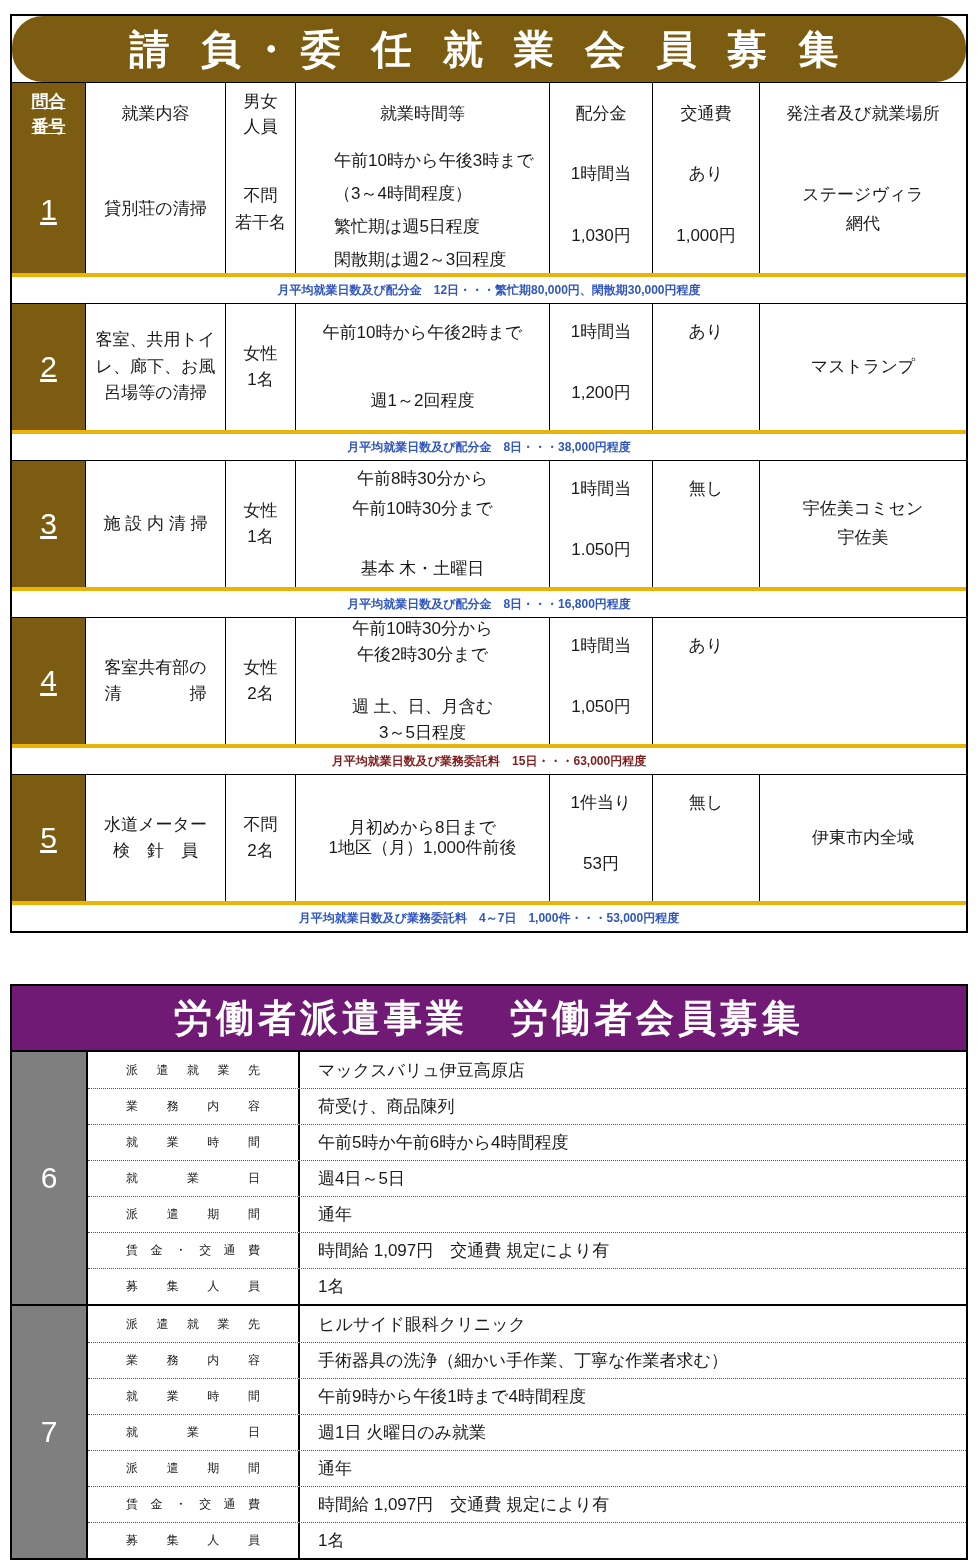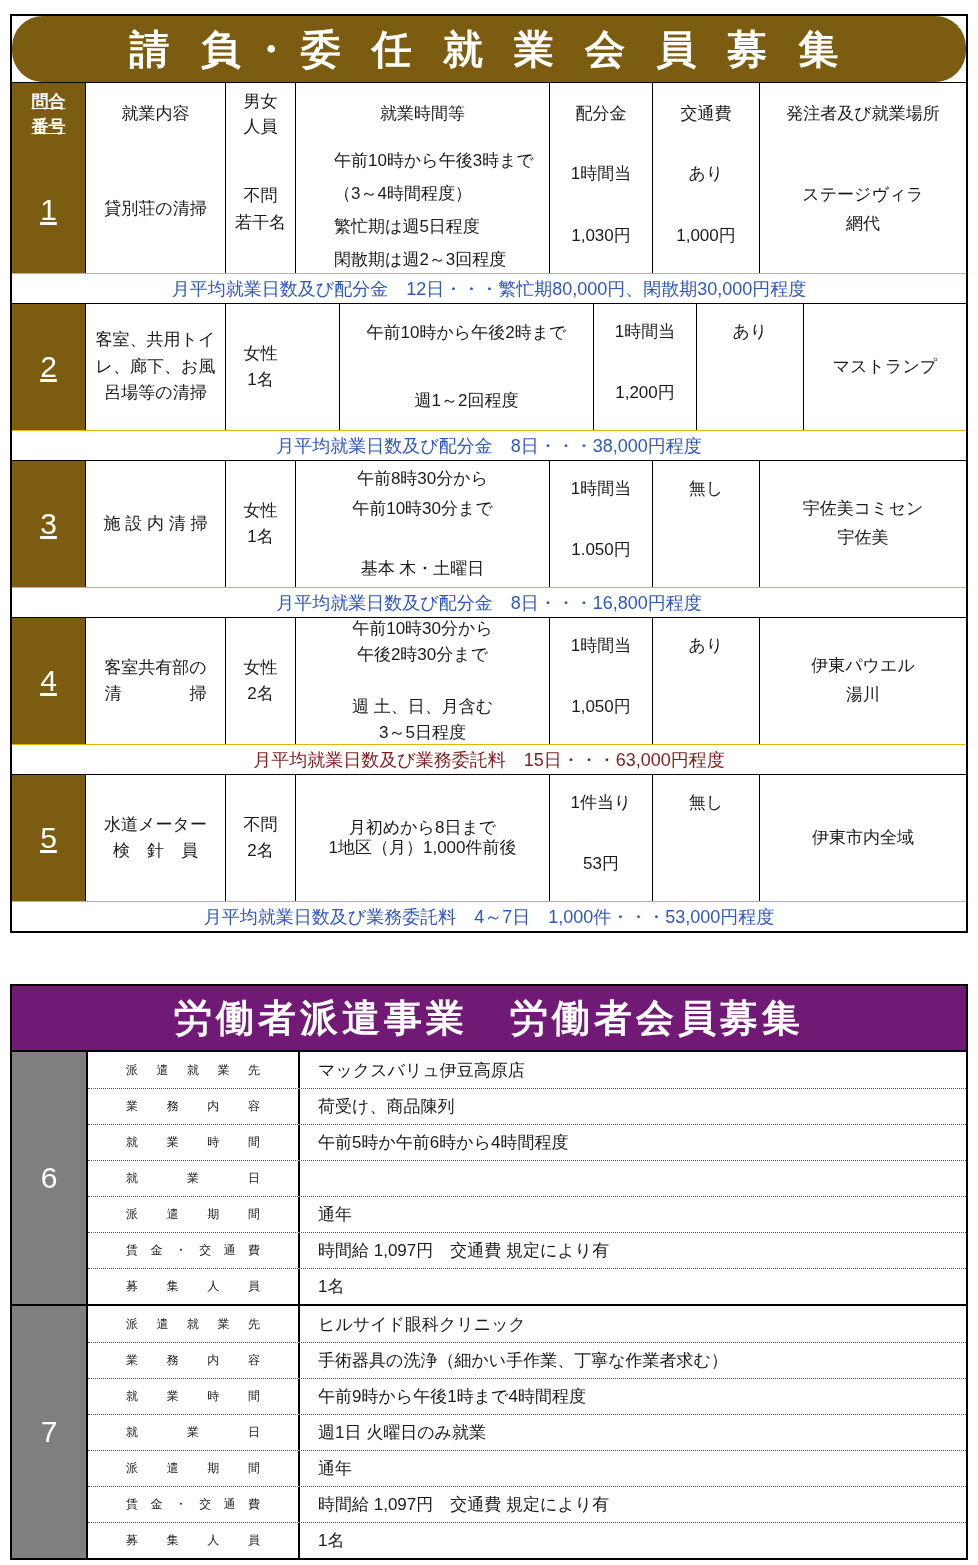--- a/index.html
+++ b/index.html
@@ -16,27 +16,27 @@
   .cell { border-left:1px solid #000; display:flex; flex-direction:column; align-items:center;
           justify-content:center; text-align:center; font-size:17px; white-space:pre-line; overflow:hidden; }
   .cell:first-child { border-left:none; }
   .c0{width:73px;text-decoration:underline;} .c1{width:140px;} .c2{width:70px;} .c3{width:254px;} .c4{width:103px;} .c5{width:107px;} .c6{flex:1;}
   .hdr { height:64px; font-size:17px; }
   .hdr .cell { line-height:1.45; }
   .goldbg { color:#fff; font-weight:bold; }
   .drow { height:127px; }
   .numcell { font-size:30px; color:#fff; }
   .paycell { justify-content:space-between; padding:16px 0 26px 0; }
-  .lh-lg { line-height:33px; } .lh-xl { line-height:34px;margin-left:44px; } .lh-md { line-height:30px; }
+  .lh-lg { line-height:33px; } .lh-xl { line-height:34px; } .lh-md { line-height:30px; }
   .lh-sm { line-height:26px; } .lh-pl { line-height:20px; }
   .hours-left { align-items:flex-start; text-align:left; padding-left:38px; }
   .place { line-height:1.7; }
   .content-cell { line-height:1.55; }
-  .note { height:30px; border-top:1px solid #eab308; display:flex; align-items:center; justify-content:center;
-          font-size:18px; font-weight:normal; }
+  .note { height:30px; border-top:4px solid #eab308; display:flex; align-items:center; justify-content:center;
+          font-size:12px; font-weight:bold; }
 
   
   .t2 { border:2px solid #000; width:958px; margin-top:51px; }
   .t2-title { height:66px; color:#fff; font-size:38px; font-weight:bold; letter-spacing:4px;
               display:flex; align-items:center; justify-content:center; border-bottom:2px solid #000; }
   .t2-sec { display:flex; }
   .t2-sec + .t2-sec { border-top:2px solid #000; }
   .t2-num { width:76px; color:#fff; font-size:30px; display:flex; align-items:center; justify-content:center;
             border-right:2px solid #000; }
   .t2-rows { flex:1; display:flex; flex-direction:column; }
@@ -116,22 +116,20 @@
 清　　　　掃</div>
           <div class="cell c2 content-cell">女性
 2名</div>
           <div class="cell c3 lh-sm">午前10時30分から
 午後2時30分まで
 
 週 土、日、月含む
 3～5日程度</div>
           <div class="cell c4 paycell"><div class="">1時間当</div><div class="">1,050円</div></div>
           <div class="cell c5 paycell"><div class="">あり</div><div class=""></div></div>
-          <div class="cell c6 place">伊東パウエル
-湯川</div>
         </div>
         <div class="note" style="color: #7f1d1d;">月平均就業日数及び業務委託料　15日・・・63,000円程度</div>
         <div class="t1-grid-row drow">
           <div class="cell c0 numcell" style="background: rgb(123, 92, 16);">5</div>
           <div class="cell c1 content-cell">水道メーター
 検　針　員</div>
           <div class="cell c2 content-cell">不問
 2名</div>
           <div class="cell c3 lh-pl">月初めから8日まで
 1地区（月）1,000件前後</div>
@@ -164,20 +162,21 @@
             <div class="t2-row">
               <div class="t2-label">
                 <span>就業時間</span>
               </div>
               <div class="t2-value">午前5時か午前6時から4時間程度</div>
             </div>
             <div class="t2-row">
               <div class="t2-label">
                 <span>就業日</span>
               </div>
+              <div class="t2-value">週4日～5日</div>
             </div>
             <div class="t2-row">
               <div class="t2-label">
                 <span>派遣期間</span>
               </div>
               <div class="t2-value">通年</div>
             </div>
             <div class="t2-row">
               <div class="t2-label">
                 <span>賃金・交通費</span>

